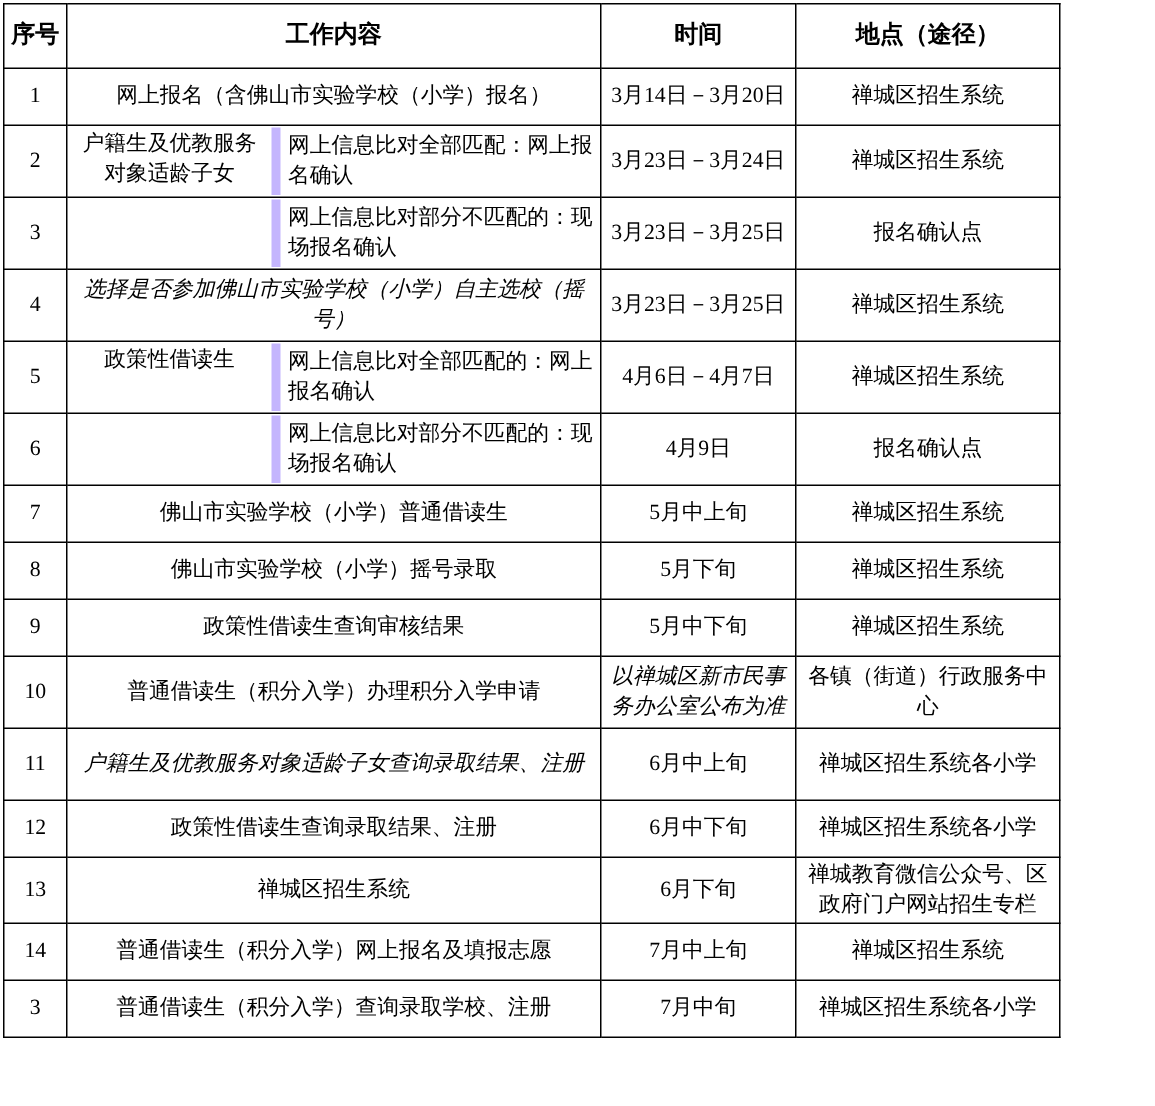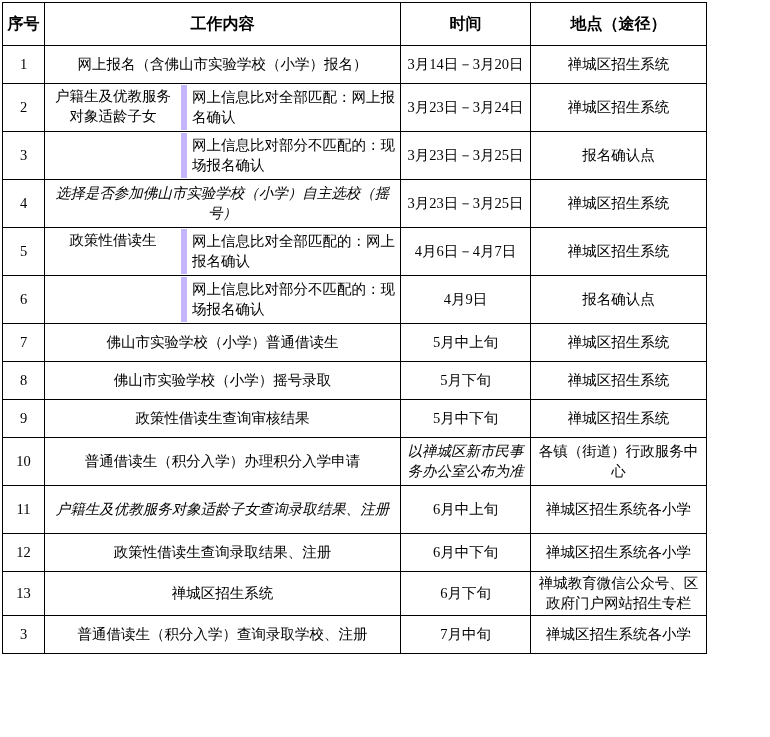--- a/index.html
+++ b/index.html
@@ -200,20 +200,26 @@
       <td>禅城区招生系统各小学</td>
     </tr>
 
     <tr class="row-h-3">
       <td>13</td>
       <td>禅城区招生系统</td>
       <td>6月下旬</td>
       <td>禅城教育微信公众号、区政府门户网站招生专栏</td>
     </tr>
 
+    <tr class="row-h-1">
+      <td>14</td>
+      <td>普通借读生（积分入学）网上报名及填报志愿</td>
+      <td>7月中上旬</td>
+      <td>禅城区招生系统</td>
+    </tr>
 
     <tr class="row-h-1">
       <td>3</td>
       <td>普通借读生（积分入学）查询录取学校、注册</td>
       <td>7月中旬</td>
       <td>禅城区招生系统各小学</td>
     </tr>
   </tbody>
 </table>
 

